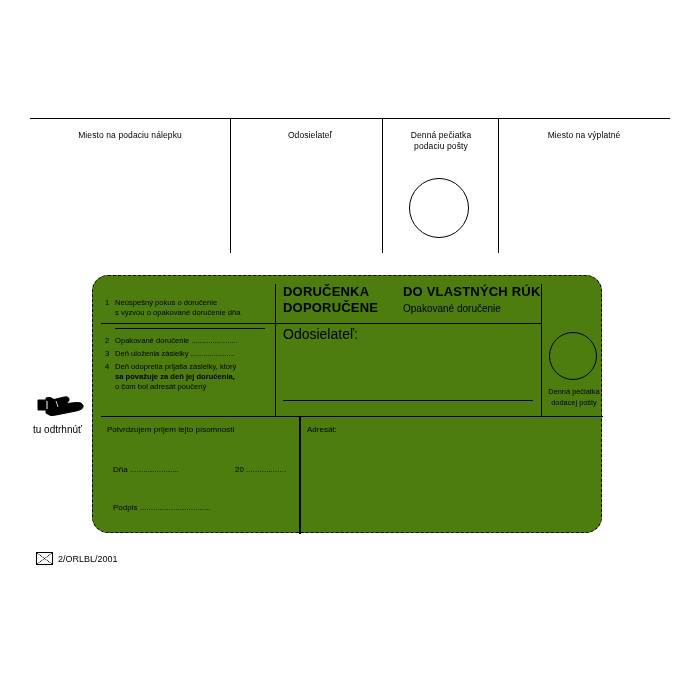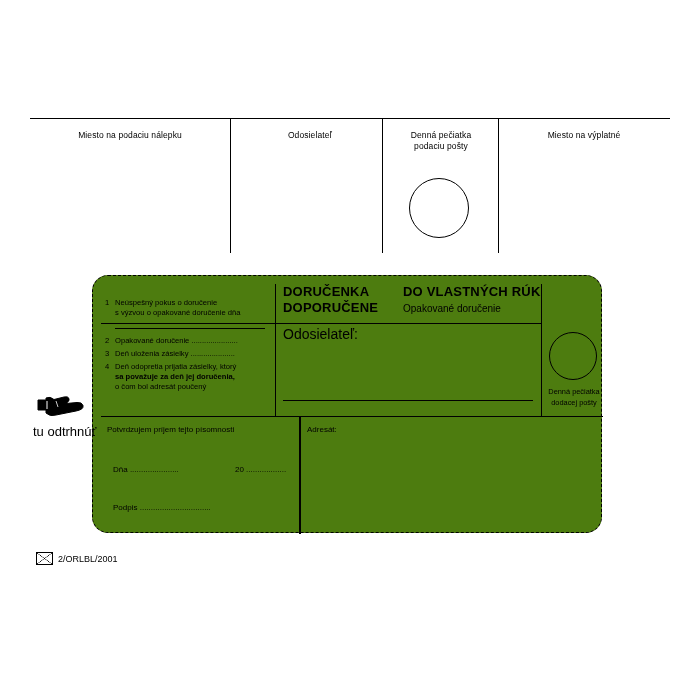--- a/index.html
+++ b/index.html
@@ -116,21 +116,21 @@
     position: absolute;
     left: 36px;
     top: 392px;
     width: 50px;
     height: 26px;
   }
   .tear-label {
     position: absolute;
     left: 33px;
     top: 424px;
-    font-size: 13px;
+    font-size: 10px;
     white-space: nowrap;
   }
   
   .footer {
     position: absolute;
     left: 36px;
     top: 552px;
     display: flex;
     align-items: center;
     gap: 5px;

